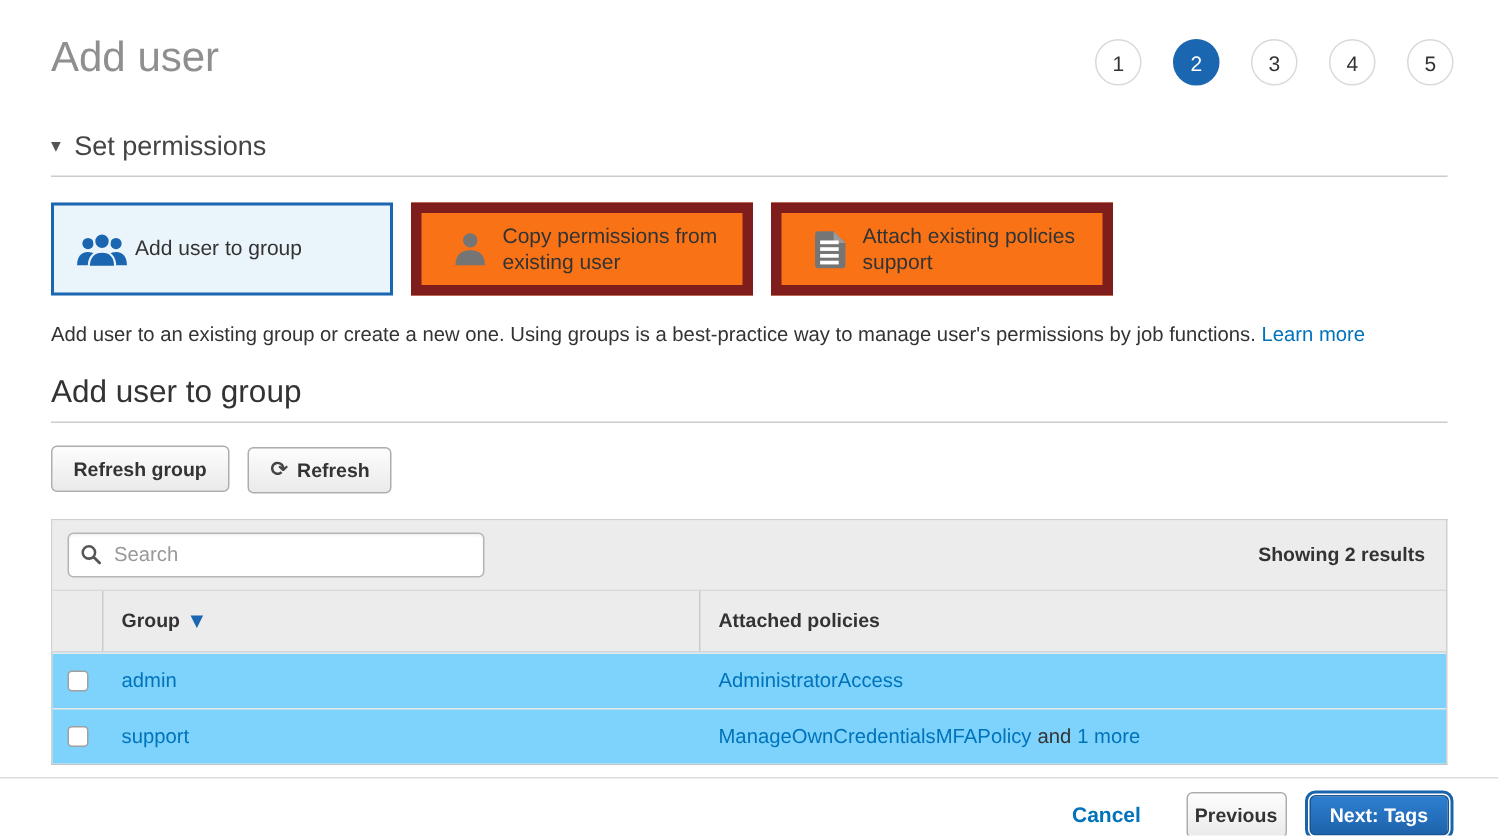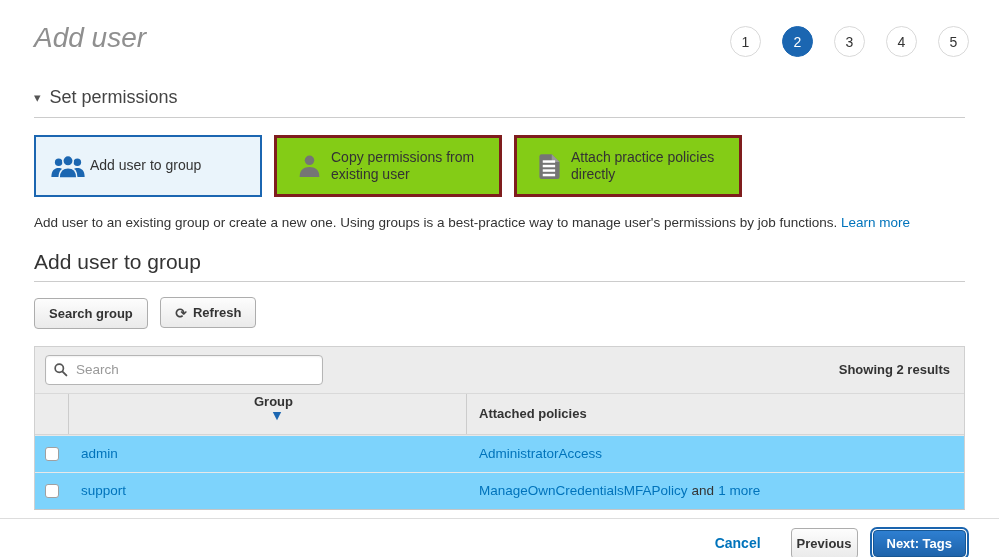--- a/index.html
+++ b/index.html
@@ -11,21 +11,20 @@
     position: relative;
   }
   .content { padding: 0 34px; }
 
   
   .page-title {
     margin-top: 22px;
     font-size: 28px;
     font-weight: 400;
     color: #8f8f8f;
-    font-style: italic;
   }
   .steps {
     position: absolute;
     top: 26px; right: 30px;
     display: flex;
   }
   .step-circle {
     width: 31px; height: 31px;
     border-radius: 50%;
     border: 1px solid #d9d9d9;
@@ -55,22 +54,22 @@
     font-size: 13px;
     color: #555;
     margin-right: 9px;
   }
   .rule { border: none; border-top: 1px solid #ccc; margin-top: 9px; }
 
   
   .cards { display: flex; margin-top: 17px; }
   .card {
     width: 228px; height: 62px;
-    border: 3px solid #7f1d1d;
-    background: #84cc16;
+    border: 7px solid #7f1d1d;
+    background: #f97316;
     display: flex; align-items: center;
     padding: 0 10px;
     margin-right: 12px;
     cursor: pointer;
   }
   .card.selected {
     border: 2px solid #1b66b1;
     background: #eaf4fb;
   }
   .card .icon-wrap { width: 44px; display: flex; justify-content: center; flex: 0 0 44px; }
@@ -142,21 +141,21 @@
     background: #ececec;
     border-top: 1px solid #d9d9d9;
     border-bottom: 1px solid #d5d5d5;
     height: 42px;
     align-items: stretch;
     font-size: 13px; font-weight: bold; color: #333;
   }
   .col-check { flex: 0 0 34px; display: flex; align-items: center; justify-content: center; }
   .table-header .col-check { border-right: 1px solid #ccc; }
   .col-group { flex: 0 0 398px; display: flex; align-items: center; padding-left: 12px; }
-  .table-header .col-group { border-right: 1px solid #ccc; cursor: pointer; flex-direction: column; }
+  .table-header .col-group { border-right: 1px solid #ccc; cursor: pointer; }
   .col-policies { flex: 1 1 auto; display: flex; align-items: center; padding-left: 12px; }
   .sort-caret {
     font-family: "DejaVu Sans", sans-serif;
     color: #1b66b1; font-size: 11px; margin-left: 7px;
   }
 
   .table-row {
     display: flex; height: 37px; align-items: stretch;
     background: #7dd3fc; font-size: 13.5px;
     border-top: 1px solid #e8e8e8;
@@ -257,35 +256,35 @@
       <span class="icon-wrap">
         <svg viewBox="0 0 20 24" width="23" height="27">
           <path d="M3 1h9l7 7v13a2 2 0 0 1-2 2H3a2 2 0 0 1-2-2V3a2 2 0 0 1 2-2z" fill="#757575"></path>
           <path d="M12 1l7 7h-7z" fill="#9a9a9a"></path>
           <rect x="4" y="6.5" width="11" height="2.2" fill="#fff"></rect>
           <rect x="4" y="10.5" width="11" height="2.2" fill="#fff"></rect>
           <rect x="4" y="14.5" width="11" height="2.2" fill="#fff"></rect>
           <rect x="4" y="18.5" width="11" height="2.2" fill="#fff"></rect>
         </svg>
       </span>
-      <span class="card-label">Attach practice policies directly</span>
+      <span class="card-label">Attach existing policies support</span>
     </div>
 
   </div>
 
   <p class="desc">
     <span>Add user to an existing group or create a new one. Using groups is a best-practice way to manage user's permissions by job functions.</span>
     <a class="link">Learn more</a>
   </p>
 
   <h2 class="sub-heading">Add user to group</h2>
   <hr class="sub-rule">
 
   <div class="btn-row">
-    <button class="btn">Search group</button>
+    <button class="btn">Refresh group</button>
     <button class="btn">
       <span class="refresh-glyph">⟳</span>
       <span>Refresh</span>
     </button>
   </div>
 
   <div class="table">
 
     <div class="table-toolbar">
       <div class="search-box">

